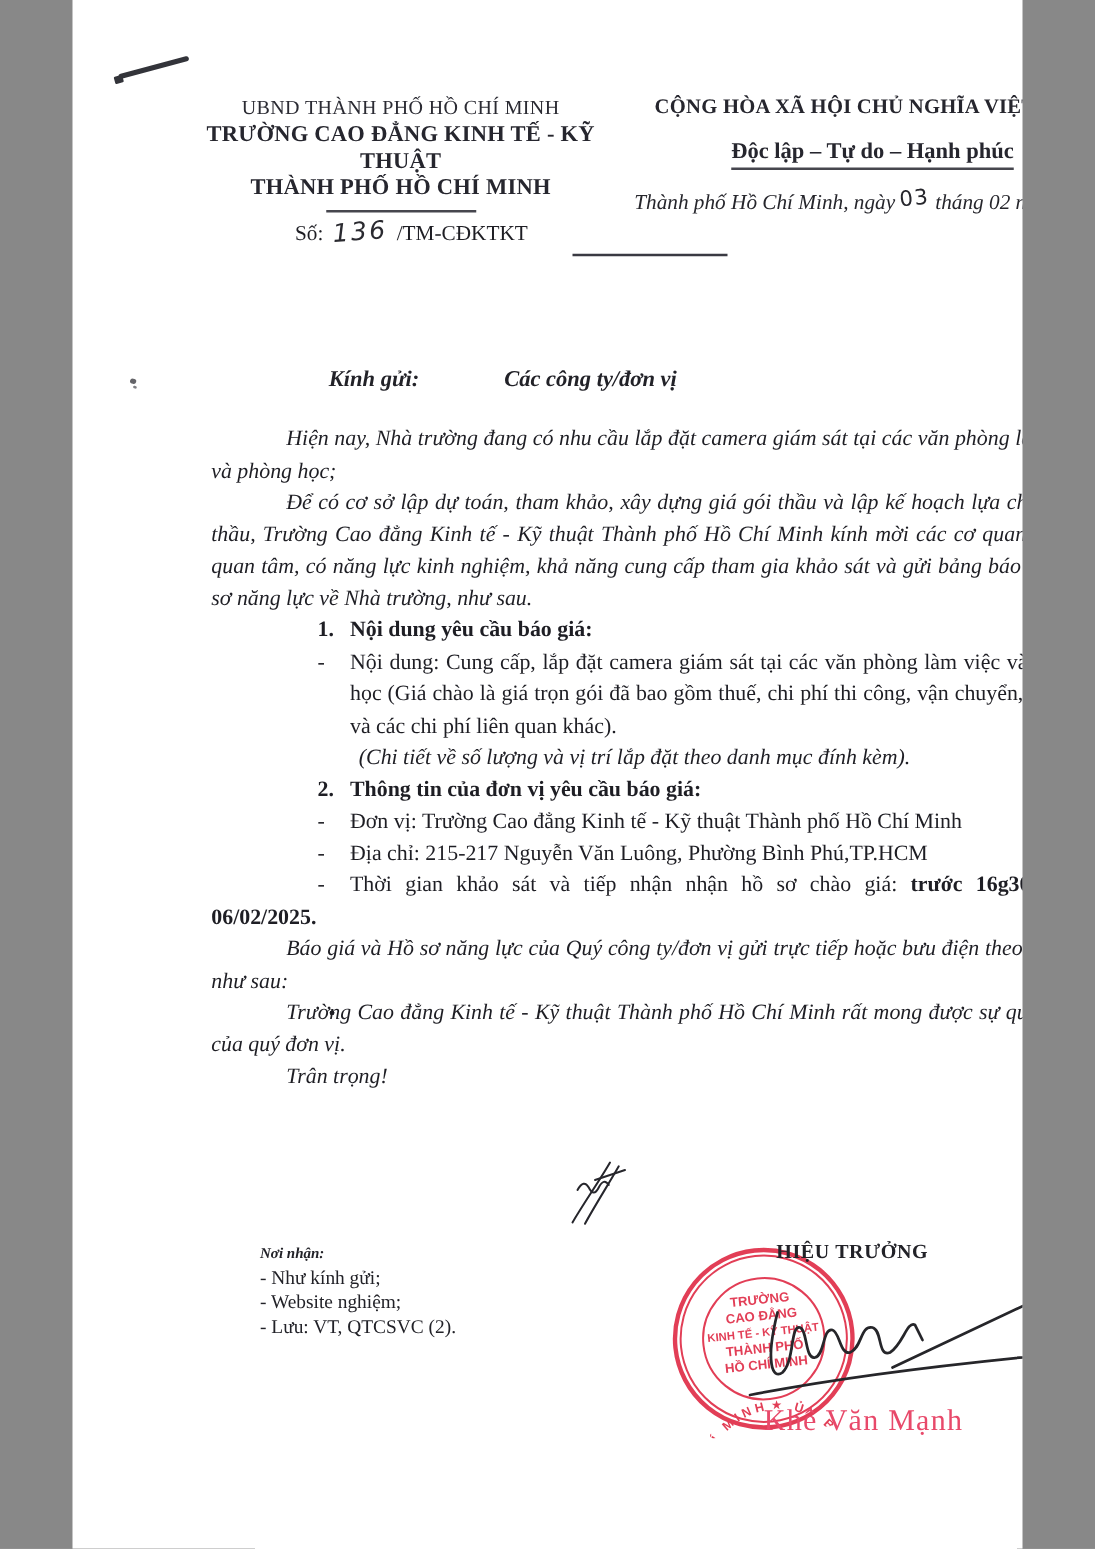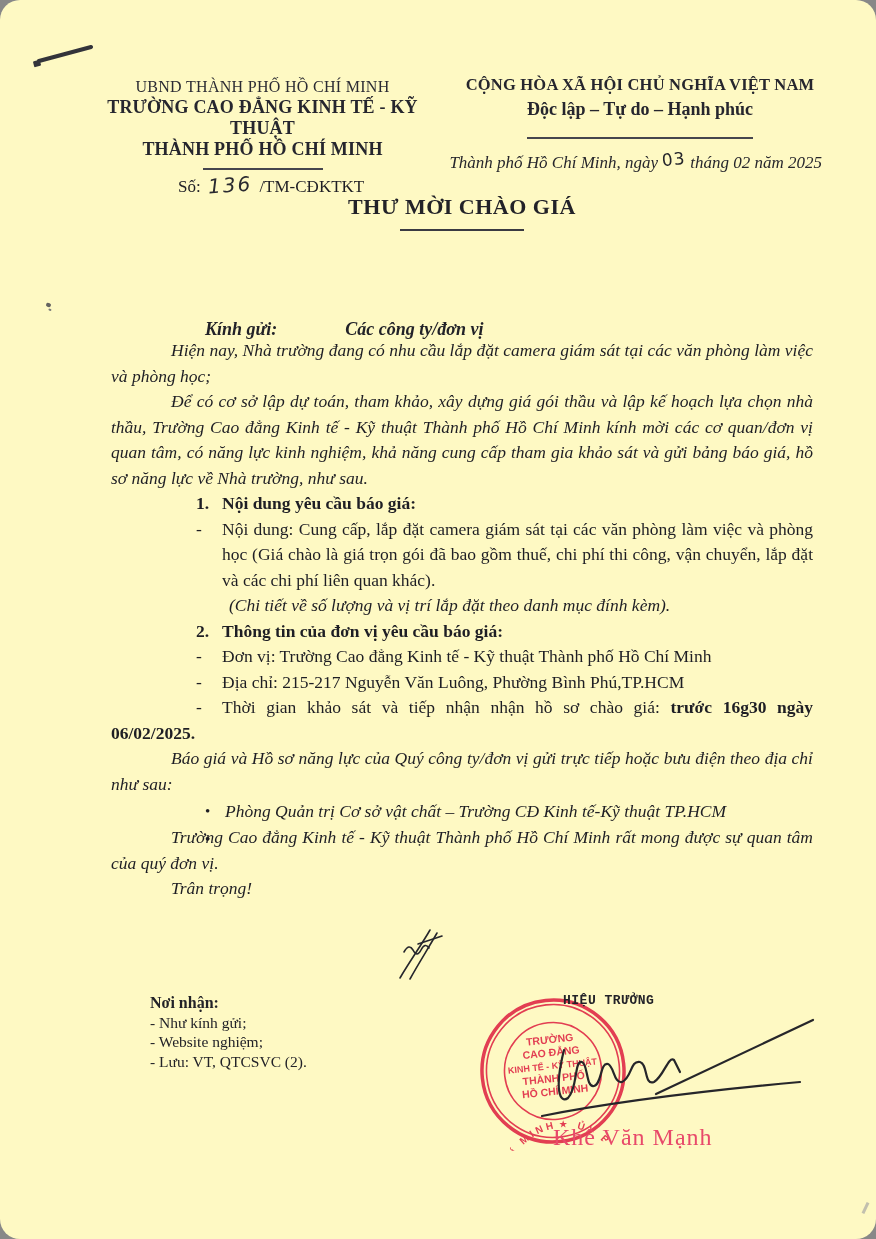--- a/index.html
+++ b/index.html
@@ -1,64 +1,63 @@
 <!DOCTYPE html>
 <html lang="vi"><head>
 <meta charset="utf-8">
 <style>
   html,body{margin:0;padding:0;background:#888;}
   .page{
     position:relative;
-    width:876px;height:1239px;
+    width:760px;height:1239px;
     margin:0 auto;
-    background:#fef9c3;
+    background:#ffffff;
     overflow:hidden;
     font-family:"Liberation Serif","DejaVu Serif",serif;
     color:#1e1e24;
-    border-radius:20px;
   }
   
   .hdr-left{position:absolute;left:85px;top:76px;width:355px;text-align:center;line-height:21px;}
   .hdr-left .l1{font-size:16px;letter-spacing:.3px;color:#2b2b33;}
   .hdr-left .l2,.hdr-left .l3{font-size:18px;font-weight:bold;color:#26262e;letter-spacing:.2px;}
   .hdr-rule{width:120px;height:2px;background:#46464e;margin:8px auto 5px auto;}
   .so-line{font-size:17px;text-align:left;padding-left:93px;margin-top:3px;white-space:nowrap;}
   .hand{font-family:"DejaVu Sans",sans-serif;font-style:italic;font-size:20px;letter-spacing:2px;display:inline-block;transform:rotate(-4deg);color:#2a2a30;padding:0 3px;}
   .hdr-right{position:absolute;left:450px;top:73px;width:380px;text-align:center;line-height:23px;}
   .hdr-right .l1{font-size:16.5px;font-weight:bold;color:#26262e;letter-spacing:.2px;}
-  .hdr-right .l2{display:inline-block;font-size:18px;font-weight:bold;color:#26262e;border-bottom:2px solid #46464e;padding-bottom:16px;margin-top:2px;}
+  .hdr-right .l2{display:inline-block;font-size:18px;font-weight:bold;color:#26262e;border-bottom:2px solid #46464e;padding-bottom:2px;margin-top:13px;}
   .hdr-date{position:absolute;left:440px;top:152px;width:382px;text-align:right;font-style:italic;font-size:17px;color:#26262c;white-space:nowrap;}
   .hand-day{font-family:"DejaVu Sans",sans-serif;font-size:17px;font-style:normal;display:inline-block;transform:rotate(-6deg) translateY(-3px);letter-spacing:1px;}
   
   .title-wrap{position:absolute;left:111px;top:194px;width:702px;text-align:center;}
   .doc-title{font-size:22px;font-weight:bold;letter-spacing:.5px;color:#222228;}
   .doc-subtitle{font-size:18.5px;font-weight:bold;margin-top:4px;color:#222228;}
   .sub-rule{width:124px;height:2px;background:#3a3a42;margin:9px auto 0 auto;}
   
-  .salutation{position:absolute;left:205px;top:293px;font-size:18px;font-weight:bold;font-style:italic;color:#222228;margin-top:26px;}
+  .salutation{position:absolute;left:205px;top:293px;font-size:18px;font-weight:bold;font-style:italic;color:#222228;}
   .salutation .val{margin-left:68px;}
   
   .body{position:absolute;left:111px;top:338px;width:702px;font-size:17.5px;line-height:25.5px;text-align:justify;color:#1e1e24;}
   .body p{margin:0;}
   .indent{text-indent:60px;font-style:italic;}
   .sec-head{font-weight:bold;position:relative;padding-left:111px;}
   .sec-head .no{position:absolute;left:85px;}
   .hang-item{position:relative;padding-left:111px;}
   .hang-item .dash{position:absolute;left:85px;}
   .flow-item{position:relative;text-indent:111px;}
   .flow-item .dash{position:absolute;left:85px;top:0;text-indent:0;}
   .note{font-style:italic;margin-left:118px !important;text-align:left;}
   .bullets{list-style:none;margin:0;padding:0;font-style:italic;}
   .bullets li{position:relative;padding-left:114px;line-height:28px;text-align:left;}
   .bullets .bm{position:absolute;left:94px;font-style:normal;font-size:15px;}
   .b{font-weight:bold;}
   
   .recipients{position:absolute;left:150px;top:993px;font-size:15.5px;line-height:19.5px;color:#222228;}
-  .recipients .lbl{font-weight:bold;font-size:16px;}
-  .role{position:absolute;left:563px;top:993px;font-size:13px;font-weight:bold;letter-spacing:.5px;color:#222228;z-index:4;font-family:Liberation Mono, monospace;}
+  .recipients .lbl{font-weight:bold;font-style:italic;font-size:12px;}
+  .role{position:absolute;left:563px;top:993px;font-size:16px;font-weight:bold;letter-spacing:.5px;color:#222228;z-index:4;}
   .stamp{position:absolute;left:478px;top:996px;width:150px;height:150px;transform:rotate(-6deg);opacity:.93;z-index:2;}
   .stamp text{font-family:"Liberation Sans","DejaVu Sans",sans-serif;font-weight:bold;}
   .sig{position:absolute;left:528px;top:1002px;width:290px;height:120px;z-index:3;}
   .sig-name{position:absolute;left:553px;top:1124px;font-size:24px;letter-spacing:1px;z-index:4;text-align:center;}
   
   .pen-mark{position:absolute;left:36px;top:52px;width:58px;height:4px;background:#33343a;border-radius:2px;transform:rotate(-15deg);}
   .pen-mark:after{content:"";position:absolute;left:-4px;top:1px;width:7px;height:6px;background:#33343a;border-radius:1px;}
   .smudge{position:absolute;left:46px;top:303px;width:5px;height:4px;background:#4a4a4f;border-radius:2px;opacity:.85;box-shadow:3px 4px 0 -1px #6a6a70,-1px 6px 0 -2px #8a8a90,5px -2px 0 -2px #9a9aa0;transform:rotate(20deg);}
   .edge-mark{position:absolute;left:864px;top:1202px;width:3px;height:12px;background:#9a9aa0;opacity:.6;transform:rotate(25deg);}
 </style>
@@ -79,21 +78,20 @@
     <div class="so-line"><span>Số:</span> <span class="hand">136</span> <span>/TM-CĐKTKT</span></div>
   </div>
 
   <div class="hdr-right">
     <div class="l1">CỘNG HÒA XÃ HỘI CHỦ NGHĨA VIỆT NAM</div>
     <div><span class="l2">Độc lập – Tự do – Hạnh phúc</span></div>
   </div>
   <div class="hdr-date"><span>Thành phố Hồ Chí Minh, ngày</span> <span class="hand-day">03</span> <span>tháng 02 năm 2025</span></div>
 
   <div class="title-wrap">
-    <div class="doc-title">THƯ MỜI CHÀO GIÁ</div>
     <div class="sub-rule"></div>
   </div>
 
   <div class="salutation">
     <span>Kính gửi:</span><span class="val">Các công ty/đơn vị</span>
   </div>
 
   <div class="body">
     <p class="indent">Hiện nay, Nhà trường đang có nhu cầu lắp đặt camera giám sát tại các văn phòng làm việc và phòng học;</p>
     <p class="indent">Để có cơ sở lập dự toán, tham khảo, xây dựng giá gói thầu và lập kế hoạch lựa chọn nhà thầu, Trường Cao đẳng Kinh tế - Kỹ thuật Thành phố Hồ Chí Minh kính mời các cơ quan/đơn vị quan tâm, có năng lực kinh nghiệm, khả năng cung cấp tham gia khảo sát và gửi bảng báo giá, hồ sơ năng lực về Nhà trường, như sau.</p>
@@ -103,21 +101,21 @@
     <p class="note">(Chi tiết về số lượng và vị trí lắp đặt theo danh mục đính kèm).</p>
 
     <p class="sec-head"><span class="no">2.</span><span>Thông tin của đơn vị yêu cầu báo giá:</span></p>
     <p class="hang-item"><span class="dash">-</span><span>Đơn vị: Trường Cao đẳng Kinh tế - Kỹ thuật Thành phố Hồ Chí Minh</span></p>
     <p class="hang-item"><span class="dash">-</span><span>Địa chỉ: 215-217 Nguyễn Văn Luông, Phường Bình Phú,TP.HCM</span></p>
     <p class="flow-item"><span class="dash">-</span><span>Thời gian khảo sát và tiếp nhận nhận hồ sơ chào giá: </span><span class="b">trước 16g30 ngày 06/02/2025.</span></p>
 
     <p class="indent">Báo giá và Hồ sơ năng lực của Quý công ty/đơn vị gửi trực tiếp hoặc bưu điện theo địa chỉ như sau:</p>
 
     <ul class="bullets">
-      <li><span class="bm">•</span><span>Phòng Quản trị Cơ sở vật chất – Trường CĐ Kinh tế-Kỹ thuật TP.HCM</span></li>
+      <li><span class="bm">•</span></li>
       <li><span class="bm">•</span></li>
       <li><span class="bm">•</span></li>
     </ul>
 
     <p class="indent">Trường Cao đẳng Kinh tế - Kỹ thuật Thành phố Hồ Chí Minh rất mong được sự quan tâm của quý đơn vị.</p>
     <p class="indent">Trân trọng!</p>
   </div>
 
   <svg class="sig" style="left:390px;top:924px;width:56px;height:58px;" viewBox="0 0 56 58">
     <g fill="none" stroke="#26262c" stroke-width="1.6" stroke-linecap="round">

